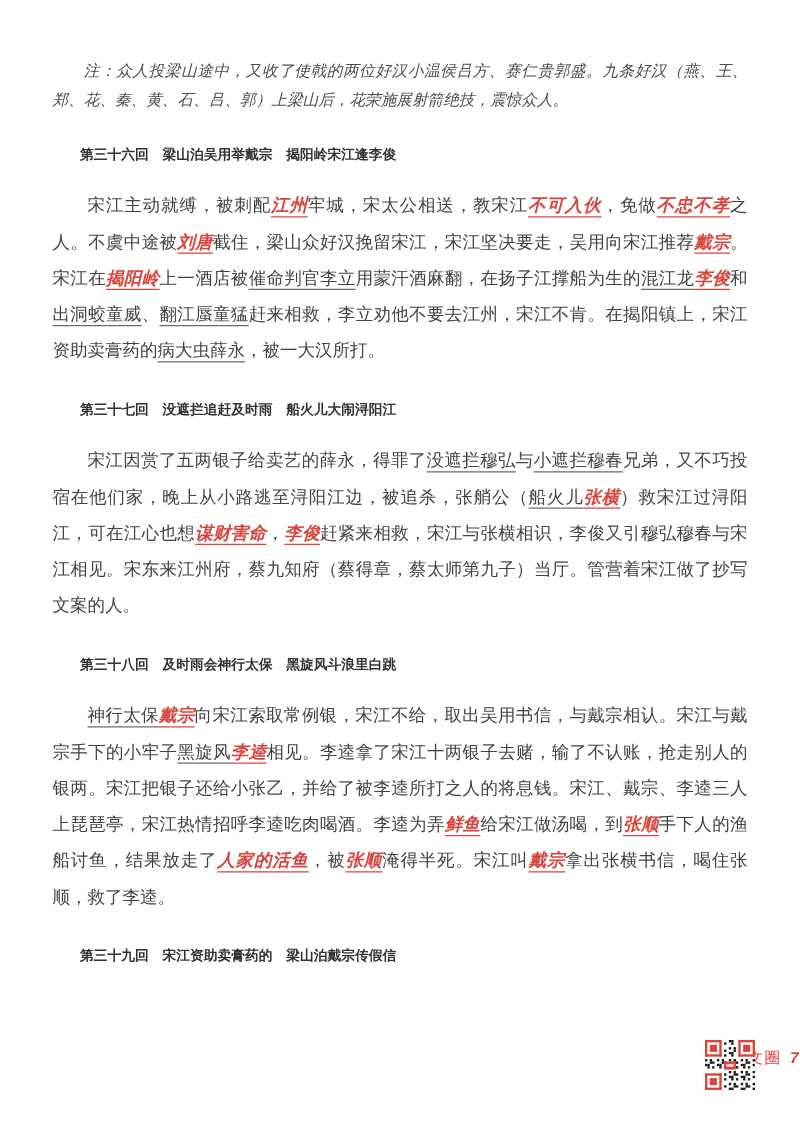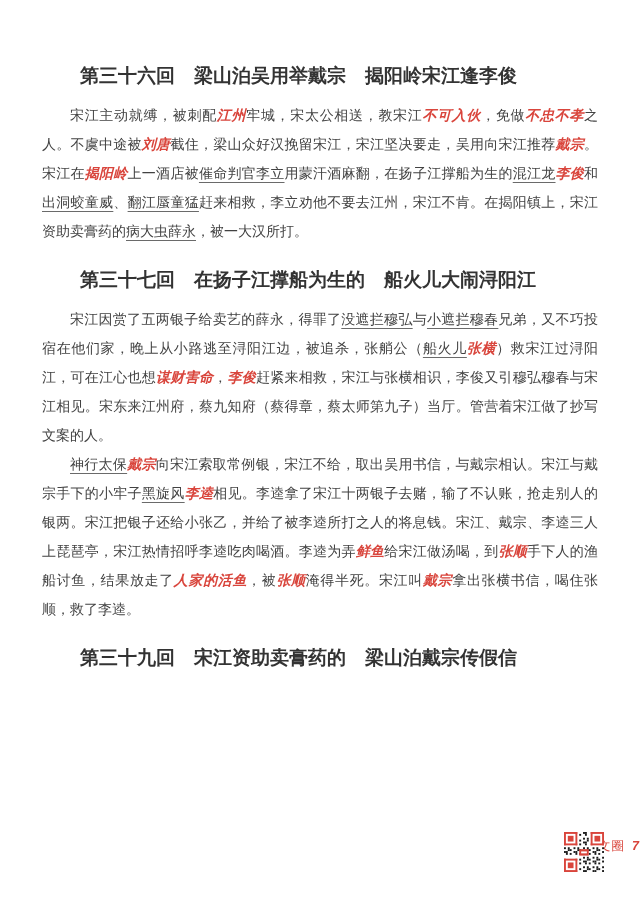--- a/index.html
+++ b/index.html
@@ -17,21 +17,21 @@
     color:var(--ink);
   }
   .doc{
     position:absolute;
     left:42px;right:42px;top:42px;
     font-size:14px;
     line-height:29px;
     text-align:justify;
   }
   h2.heading{
-    font-size:19px;
+    font-size:11px;
     font-weight:700;
     color:var(--head);
     margin:19px 0 11px 0;
     text-indent:2em;
     line-height:29px;
     text-align:left;
   }
   p.para{margin:0;text-indent:2em;}
   p.note{
     margin:3px 0 0 0;
@@ -46,20 +46,21 @@
   .seg-u{
     text-decoration:underline;
     text-decoration-thickness:1px;
     text-underline-offset:4px;
     text-decoration-color:#6a6a6a;
   }
   .seg-ru{
     color:var(--red);
     font-weight:700;
     font-style:italic;
+    text-decoration:underline;
     text-decoration-thickness:1px;
     text-underline-offset:4px;
     text-decoration-color:var(--red);
   }
   .footer{
     position:absolute;
     left:0;right:0;top:838px;
     text-align:right;
     font-size:12.5px;
     color:var(--red);
@@ -73,24 +74,26 @@
   .qr{
     position:absolute;
     left:564px;top:832px;
     width:40px;height:40px;
   }
 </style>
 </head>
 <body>
 
 <div class="doc">
+    <p class="note"><span class="seg-p">注：众人投梁山途中，又收了使戟的两位好汉小温侯吕方、赛仁贵郭盛。九条好汉（燕、王、郑、花、秦、黄、石、吕、郭）上梁山后，花荣施展射箭绝技，震惊众人。</span></p>
     <h2 class="heading">第三十六回　梁山泊吴用举戴宗　揭阳岭宋江逢李俊</h2>
     <p class="para"><span class="seg-p">宋江主动就缚，被刺配</span><span class="seg-ru">江州</span><span class="seg-p">牢城，宋太公相送，教宋江</span><span class="seg-ru">不可入伙</span><span class="seg-p">，免做</span><span class="seg-ru">不忠不孝</span><span class="seg-p">之人。不虞中途被</span><span class="seg-ru">刘唐</span><span class="seg-p">截住，梁山众好汉挽留宋江，宋江坚决要走，吴用向宋江推荐</span><span class="seg-ru">戴宗</span><span class="seg-p">。宋江在</span><span class="seg-ru">揭阳岭</span><span class="seg-p">上一酒店被</span><span class="seg-u">催命判官李立</span><span class="seg-p">用蒙汗酒麻翻，在扬子江撑船为生的</span><span class="seg-u">混江龙</span><span class="seg-ru">李俊</span><span class="seg-p">和</span><span class="seg-u">出洞蛟童威</span><span class="seg-p">、</span><span class="seg-u">翻江蜃童猛</span><span class="seg-p">赶来相救，李立劝他不要去江州，宋江不肯。在揭阳镇上，宋江资助卖膏药的</span><span class="seg-u">病大虫薛永</span><span class="seg-p">，被一大汉所打。</span></p>
-    <h2 class="heading">第三十七回　在扬子江撑船为生的　船火儿大闹浔阳江</h2>
+    <h2 class="heading">第三十七回　没遮拦追赶及时雨　船火儿大闹浔阳江</h2>
     <p class="para"><span class="seg-p">宋江因赏了五两银子给卖艺的薛永，得罪了</span><span class="seg-u">没遮拦穆弘</span><span class="seg-p">与</span><span class="seg-u">小遮拦穆春</span><span class="seg-p">兄弟，又不巧投宿在他们家，晚上从小路逃至浔阳江边，被追杀，张艄公（</span><span class="seg-u">船火儿</span><span class="seg-ru">张横</span><span class="seg-p">）救宋江过浔阳江，可在江心也想</span><span class="seg-ru">谋财害命</span><span class="seg-p">，</span><span class="seg-ru">李俊</span><span class="seg-p">赶紧来相救，宋江与张横相识，李俊又引穆弘穆春与宋江相见。宋东来江州府，蔡九知府（蔡得章，蔡太师第九子）当厅。管营着宋江做了抄写文案的人。</span></p>
+    <h2 class="heading">第三十八回　及时雨会神行太保　黑旋风斗浪里白跳</h2>
     <p class="para"><span class="seg-u">神行太保</span><span class="seg-ru">戴宗</span><span class="seg-p">向宋江索取常例银，宋江不给，取出吴用书信，与戴宗相认。宋江与戴宗手下的小牢子</span><span class="seg-u">黑旋风</span><span class="seg-ru">李逵</span><span class="seg-p">相见。李逵拿了宋江十两银子去赌，输了不认账，抢走别人的银两。宋江把银子还给小张乙，并给了被李逵所打之人的将息钱。宋江、戴宗、李逵三人上琵琶亭，宋江热情招呼李逵吃肉喝酒。李逵为弄</span><span class="seg-ru">鲜鱼</span><span class="seg-p">给宋江做汤喝，到</span><span class="seg-ru">张顺</span><span class="seg-p">手下人的渔船讨鱼，结果放走了</span><span class="seg-ru">人家的活鱼</span><span class="seg-p">，被</span><span class="seg-ru">张顺</span><span class="seg-p">淹得半死。宋江叫</span><span class="seg-ru">戴宗</span><span class="seg-p">拿出张横书信，喝住张顺，救了李逵。</span></p>
     <h2 class="heading">第三十九回　宋江资助卖膏药的　梁山泊戴宗传假信</h2>
   </div>
 
 <div class="footer">
   <span>语文圈</span><span class="pg">7</span>
 </div>
 
 <svg class="qr" viewBox="0 0 21 21" xmlns="http://www.w3.org/2000/svg">
     <rect x="0" y="0" width="21" height="21" fill="#ffffff"></rect>

